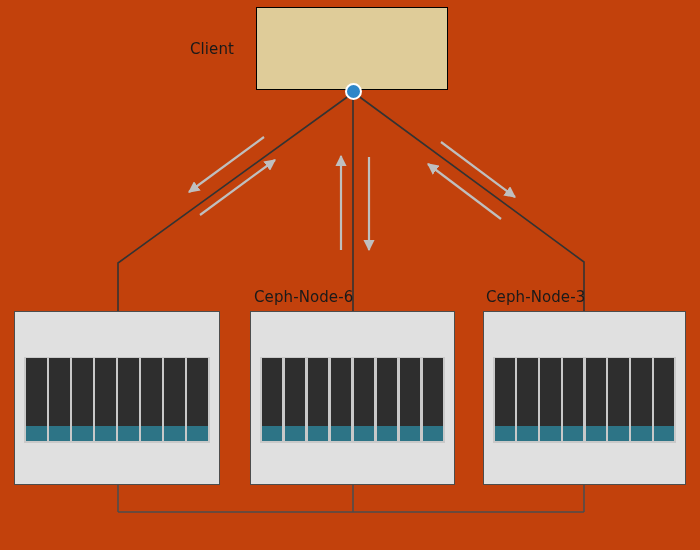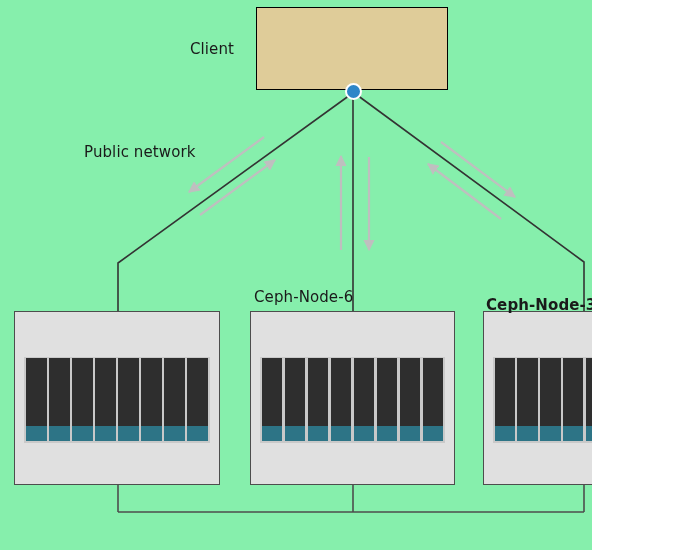--- a/index.html
+++ b/index.html
@@ -6,23 +6,23 @@
   html, body {
     margin: 0;
     padding: 0;
     background: #ffffff;
   }
   body {
     font-family: "DejaVu Sans", sans-serif;
   }
   #diagram-root {
     position: relative;
-    width: 592px;
+    width: 700px;
     height: 550px;
-    background: #86efac;
+    background: #c2410c;
     overflow: hidden;
   }
   #diagram-svg {
     position: absolute;
     left: 0;
     top: 0;
     width: 700px;
     height: 550px;
   }
   .diagram-label {
@@ -31,21 +31,21 @@
     font-size: 15px;
     color: #1a1a1a;
     white-space: nowrap;
     letter-spacing: 0.1px;
   }
   #client-label { left: 190px; top: 40px; }
   #public-network-label { left: 84px; top: 143px; }
   #cluster-network-label { left: 288px; top: 516px; }
   #node-label-0 { left: 18px; top: 288px; }
   #node-label-1 { left: 254px; top: 288px; }
-  #node-label-2 { left: 486px; top: 296px; font-weight: bold; }
+  #node-label-2 { left: 486px; top: 288px; }
 
   .client-box {
     position: absolute;
     left: 256px;
     top: 7px;
     width: 192px;
     height: 83px;
     background: #dfcc99;
     border: 1.6px solid #000000;
     box-sizing: border-box;
@@ -130,21 +130,20 @@
       <path d="M 353 485 L 353 512"></path>
       <path d="M 584 485 L 584 512"></path>
       <path d="M 118 512 L 584 512"></path>
     </g>
   </svg>
 
   <div class="client-box"></div>
   <div class="client-port"></div>
   <div class="diagram-label" id="client-label">Client</div>
 
-  <div class="diagram-label" id="public-network-label">Public network</div>
 
   <div class="node-box" id="node-box-0">
     <div class="disk-tray">
       <div class="disk">
           <div class="disk-body"></div>
           <div class="disk-led"></div>
         </div>
       <div class="disk">
           <div class="disk-body"></div>
           <div class="disk-led"></div>

